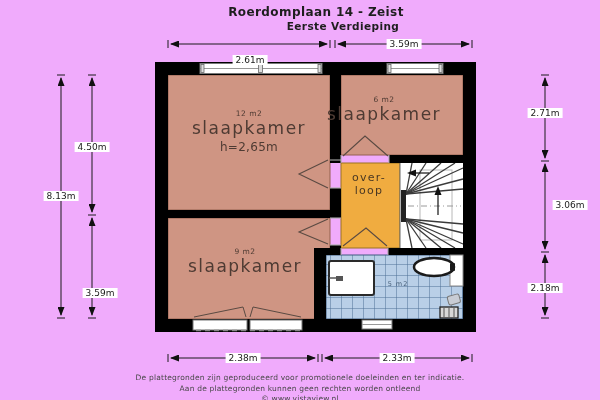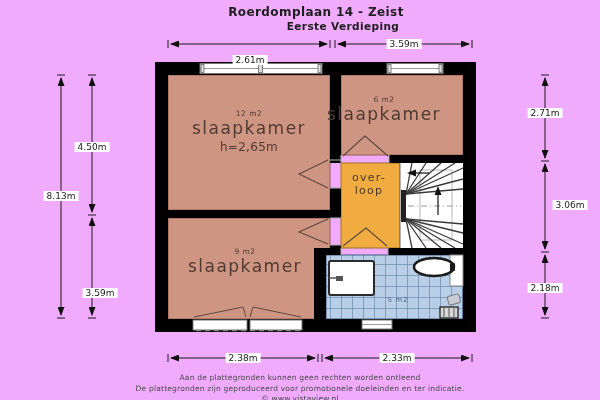--- a/index.html
+++ b/index.html
@@ -10,21 +10,21 @@
   #plan-svg{position:absolute;left:0;top:0;}
   .abs{position:absolute;transform:translate(-50%,-50%);white-space:nowrap;}
   .title-main{font-size:12px;font-weight:bold;color:#1e1e1e;letter-spacing:.4px;}
   .title-sub{font-size:10.5px;font-weight:bold;color:#1e1e1e;letter-spacing:.4px;margin-left:27px;}
   .dim-label{font-size:9px;color:#1a1a1a;background:#fff;padding:0 3px;}
   .room-label{text-align:center;color:#4e3b33;line-height:1.25;}
   .room-area{font-size:7.5px;letter-spacing:.5px;}
   .room-name{font-size:17px;letter-spacing:1.5px;}
   .room-height{font-size:12px;letter-spacing:.3px;}
   .landing-label{text-align:center;color:#4a3823;font-size:11px;letter-spacing:1.2px;line-height:1.2;}
-  .bath-area{font-size:6.5px;color:#49617c;letter-spacing:1px;margin-top:16px;}
+  .bath-area{font-size:6.5px;color:#49617c;letter-spacing:1px;}
   .footer{position:absolute;left:50%;transform:translateX(-50%);text-align:center;
           font-size:7.5px;color:#474747;line-height:1.4;letter-spacing:.2px;width:600px;}
 </style>
 </head>
 <body>
 
 <div id="stage">
 
   <svg id="plan-svg" width="600" height="400" viewBox="0 0 600 400">
     <defs>
@@ -239,18 +239,18 @@
   </div>
 
   <div class="abs landing-label" style="left:369px;top:184px;">
     <div>over-</div>
     <div>loop</div>
   </div>
 
   <div class="abs bath-area" style="left:398px;top:284px;">5 m2</div>
 
   <div class="footer" style="top:373px;">
+    <div>De plattegronden zijn geproduceerd voor promotionele doeleinden en ter indicatie.</div>
     <div>Aan de plattegronden kunnen geen rechten worden ontleend</div>
-    <div>De plattegronden zijn geproduceerd voor promotionele doeleinden en ter indicatie.</div>
     <div>© www.vistaview.nl</div>
   </div>
 
 </div>
 
 </body></html>

